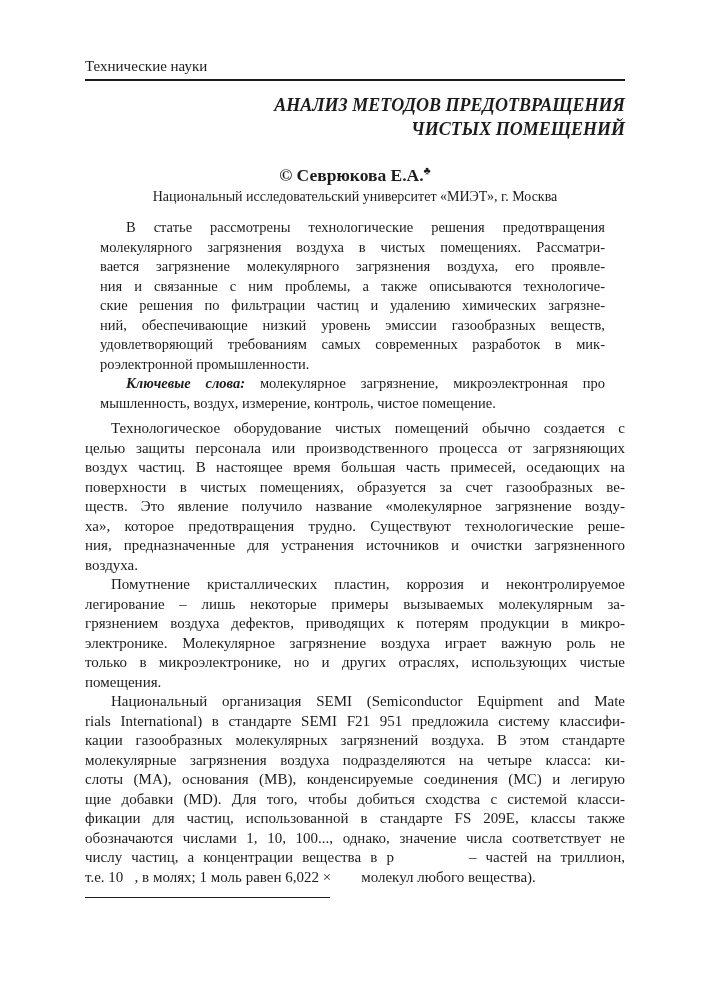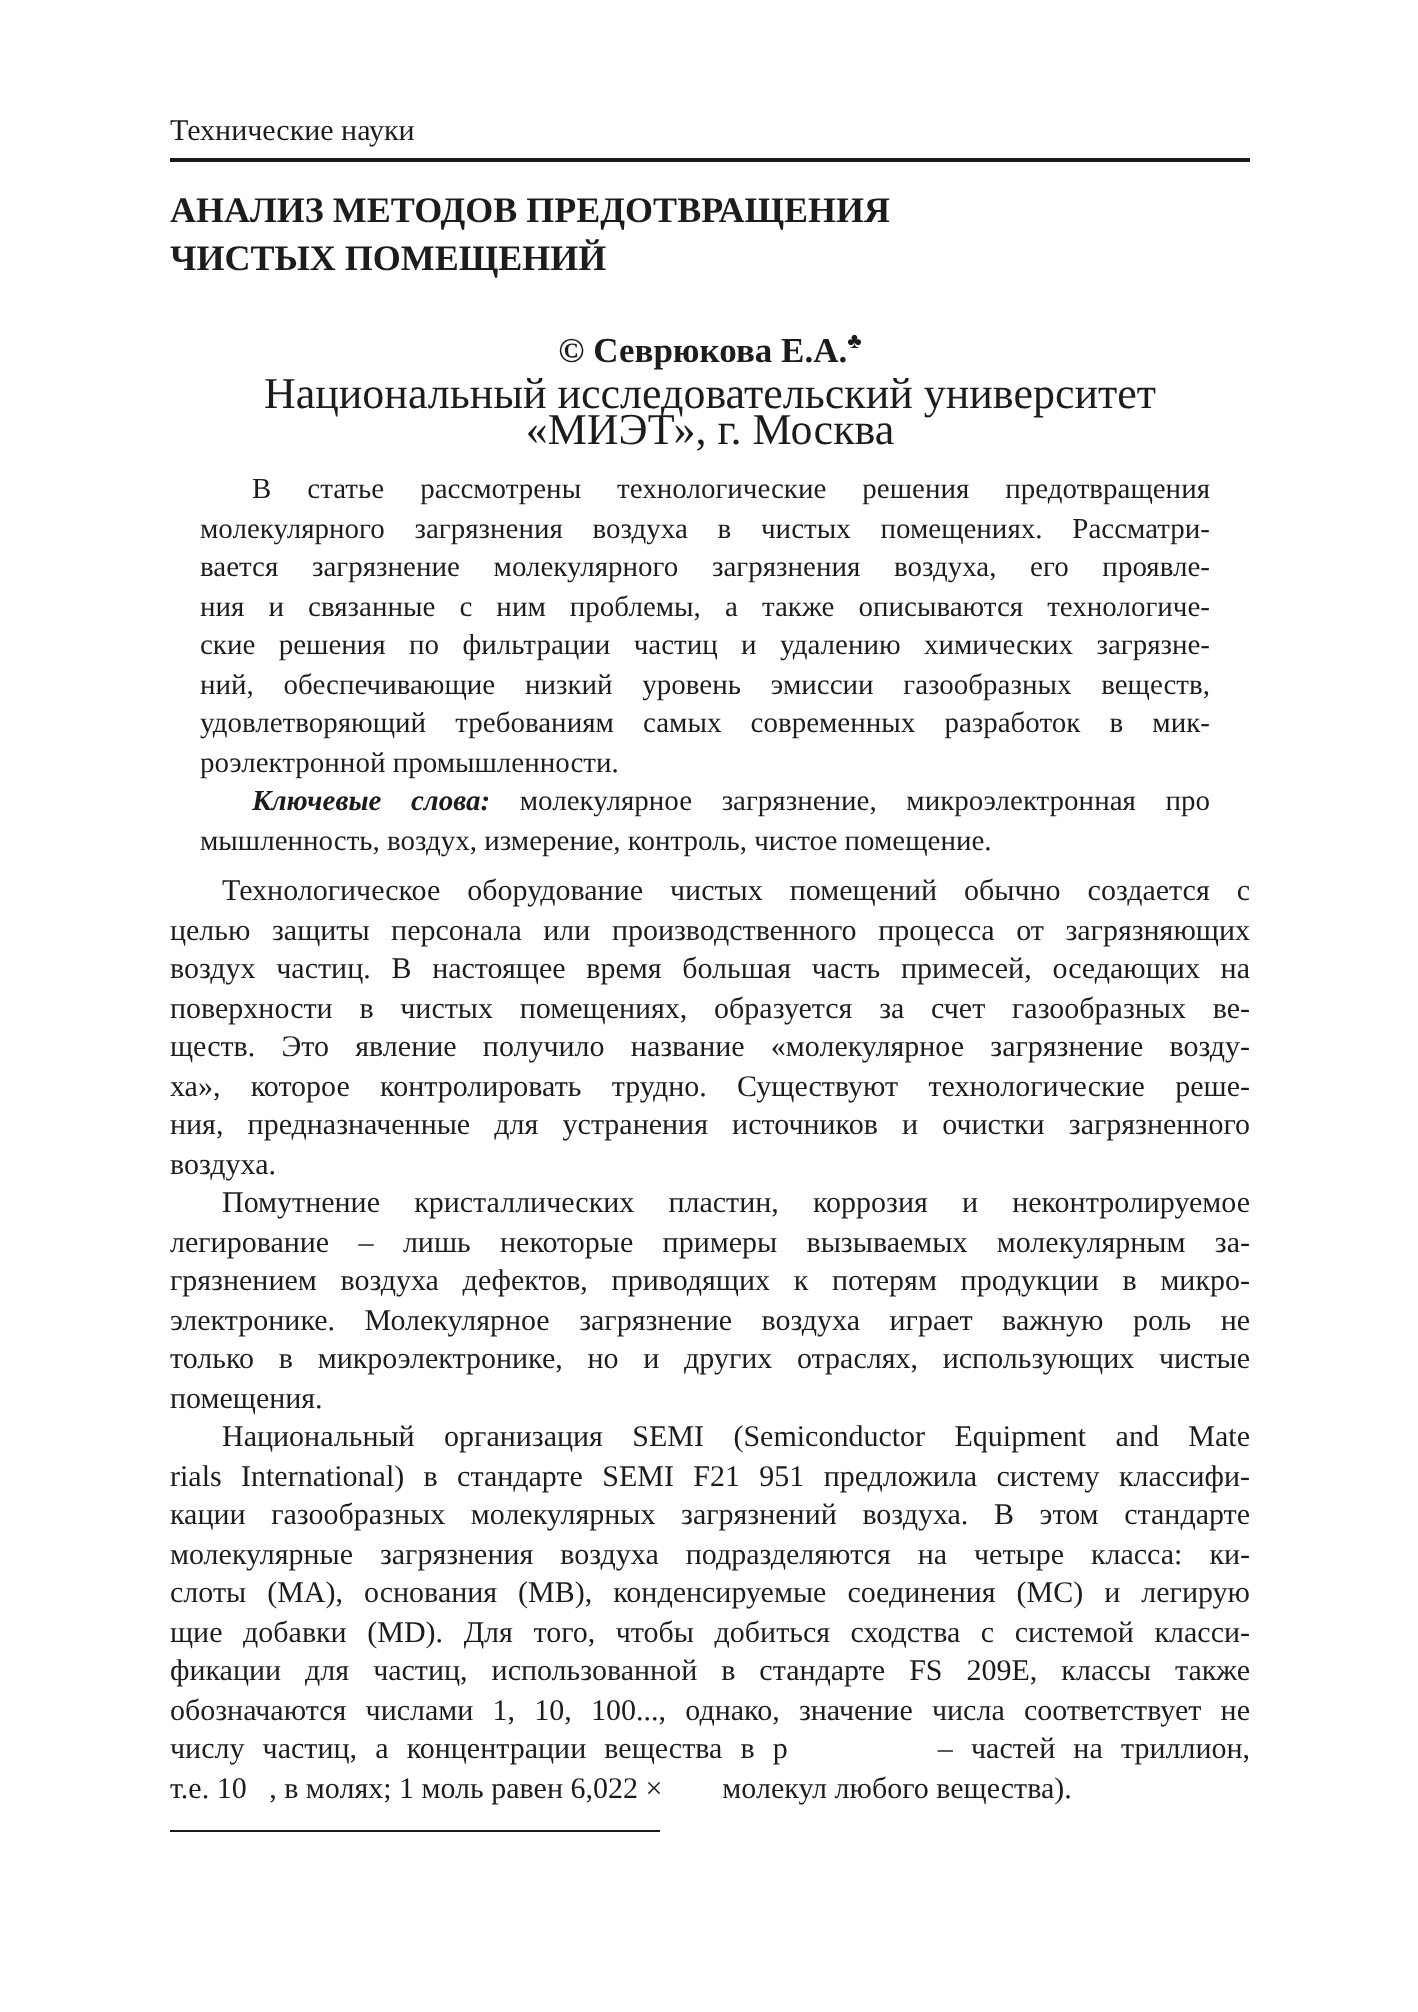--- a/index.html
+++ b/index.html
@@ -29,36 +29,36 @@
     height: 0;
     border-bottom: 2px solid #1b1b1b;
     margin-top: 4px;
   }
   .title {
     margin-top: 12px;
     font-size: 18px;
     font-weight: bold;
     line-height: 24px;
   }
-  .center .ln { text-align: left; }
+  .center .ln { text-align: right; font-style: italic; }
   .byline {
     margin-top: 24px;
     text-align: center;
     font-size: 17.5px;
     font-weight: bold;
     line-height: 20px;
   }
   .byline sup {
     font-size: 11px;
     line-height: 0;
   }
   .affiliation {
     margin-top: 3px;
     text-align: center;
-    font-size: 22px;
+    font-size: 14px;
     line-height: 18px;
   }
   .abstract-block {
     margin-top: 12px;
     padding: 0 20px 0 15px;
     font-size: 14.5px;
     line-height: 19.5px;
   }
   .kw-label {
     font-weight: bold;
@@ -134,21 +134,21 @@
       </div>
     </div>
 
     <div class="body-text">
       <div class="para just indent">
           <div class="ln">Технологическое оборудование чистых помещений обычно создается с</div>
           <div class="ln">целью защиты персонала или производственного процесса от загрязняющих</div>
           <div class="ln">воздух частиц. В настоящее время большая часть примесей, оседающих на</div>
           <div class="ln">поверхности в чистых помещениях, образуется за счет газообразных ве-</div>
           <div class="ln">ществ. Это явление получило название «молекулярное загрязнение возду-</div>
-          <div class="ln">ха», которое контролировать трудно. Существуют технологические реше-</div>
+          <div class="ln">ха», которое предотвращения трудно. Существуют технологические реше-</div>
           <div class="ln">ния, предназначенные для устранения источников и очистки загрязненного</div>
           <div class="ln ln-last">воздуха.</div>
         </div>
       <div class="para just indent">
           <div class="ln">Помутнение кристаллических пластин, коррозия и неконтролируемое</div>
           <div class="ln">легирование – лишь некоторые примеры вызываемых молекулярным за-</div>
           <div class="ln">грязнением воздуха дефектов, приводящих к потерям продукции в микро-</div>
           <div class="ln">электронике. Молекулярное загрязнение воздуха играет важную роль не</div>
           <div class="ln">только в микроэлектронике, но и других отраслях, использующих чистые</div>
           <div class="ln ln-last">помещения.</div>

